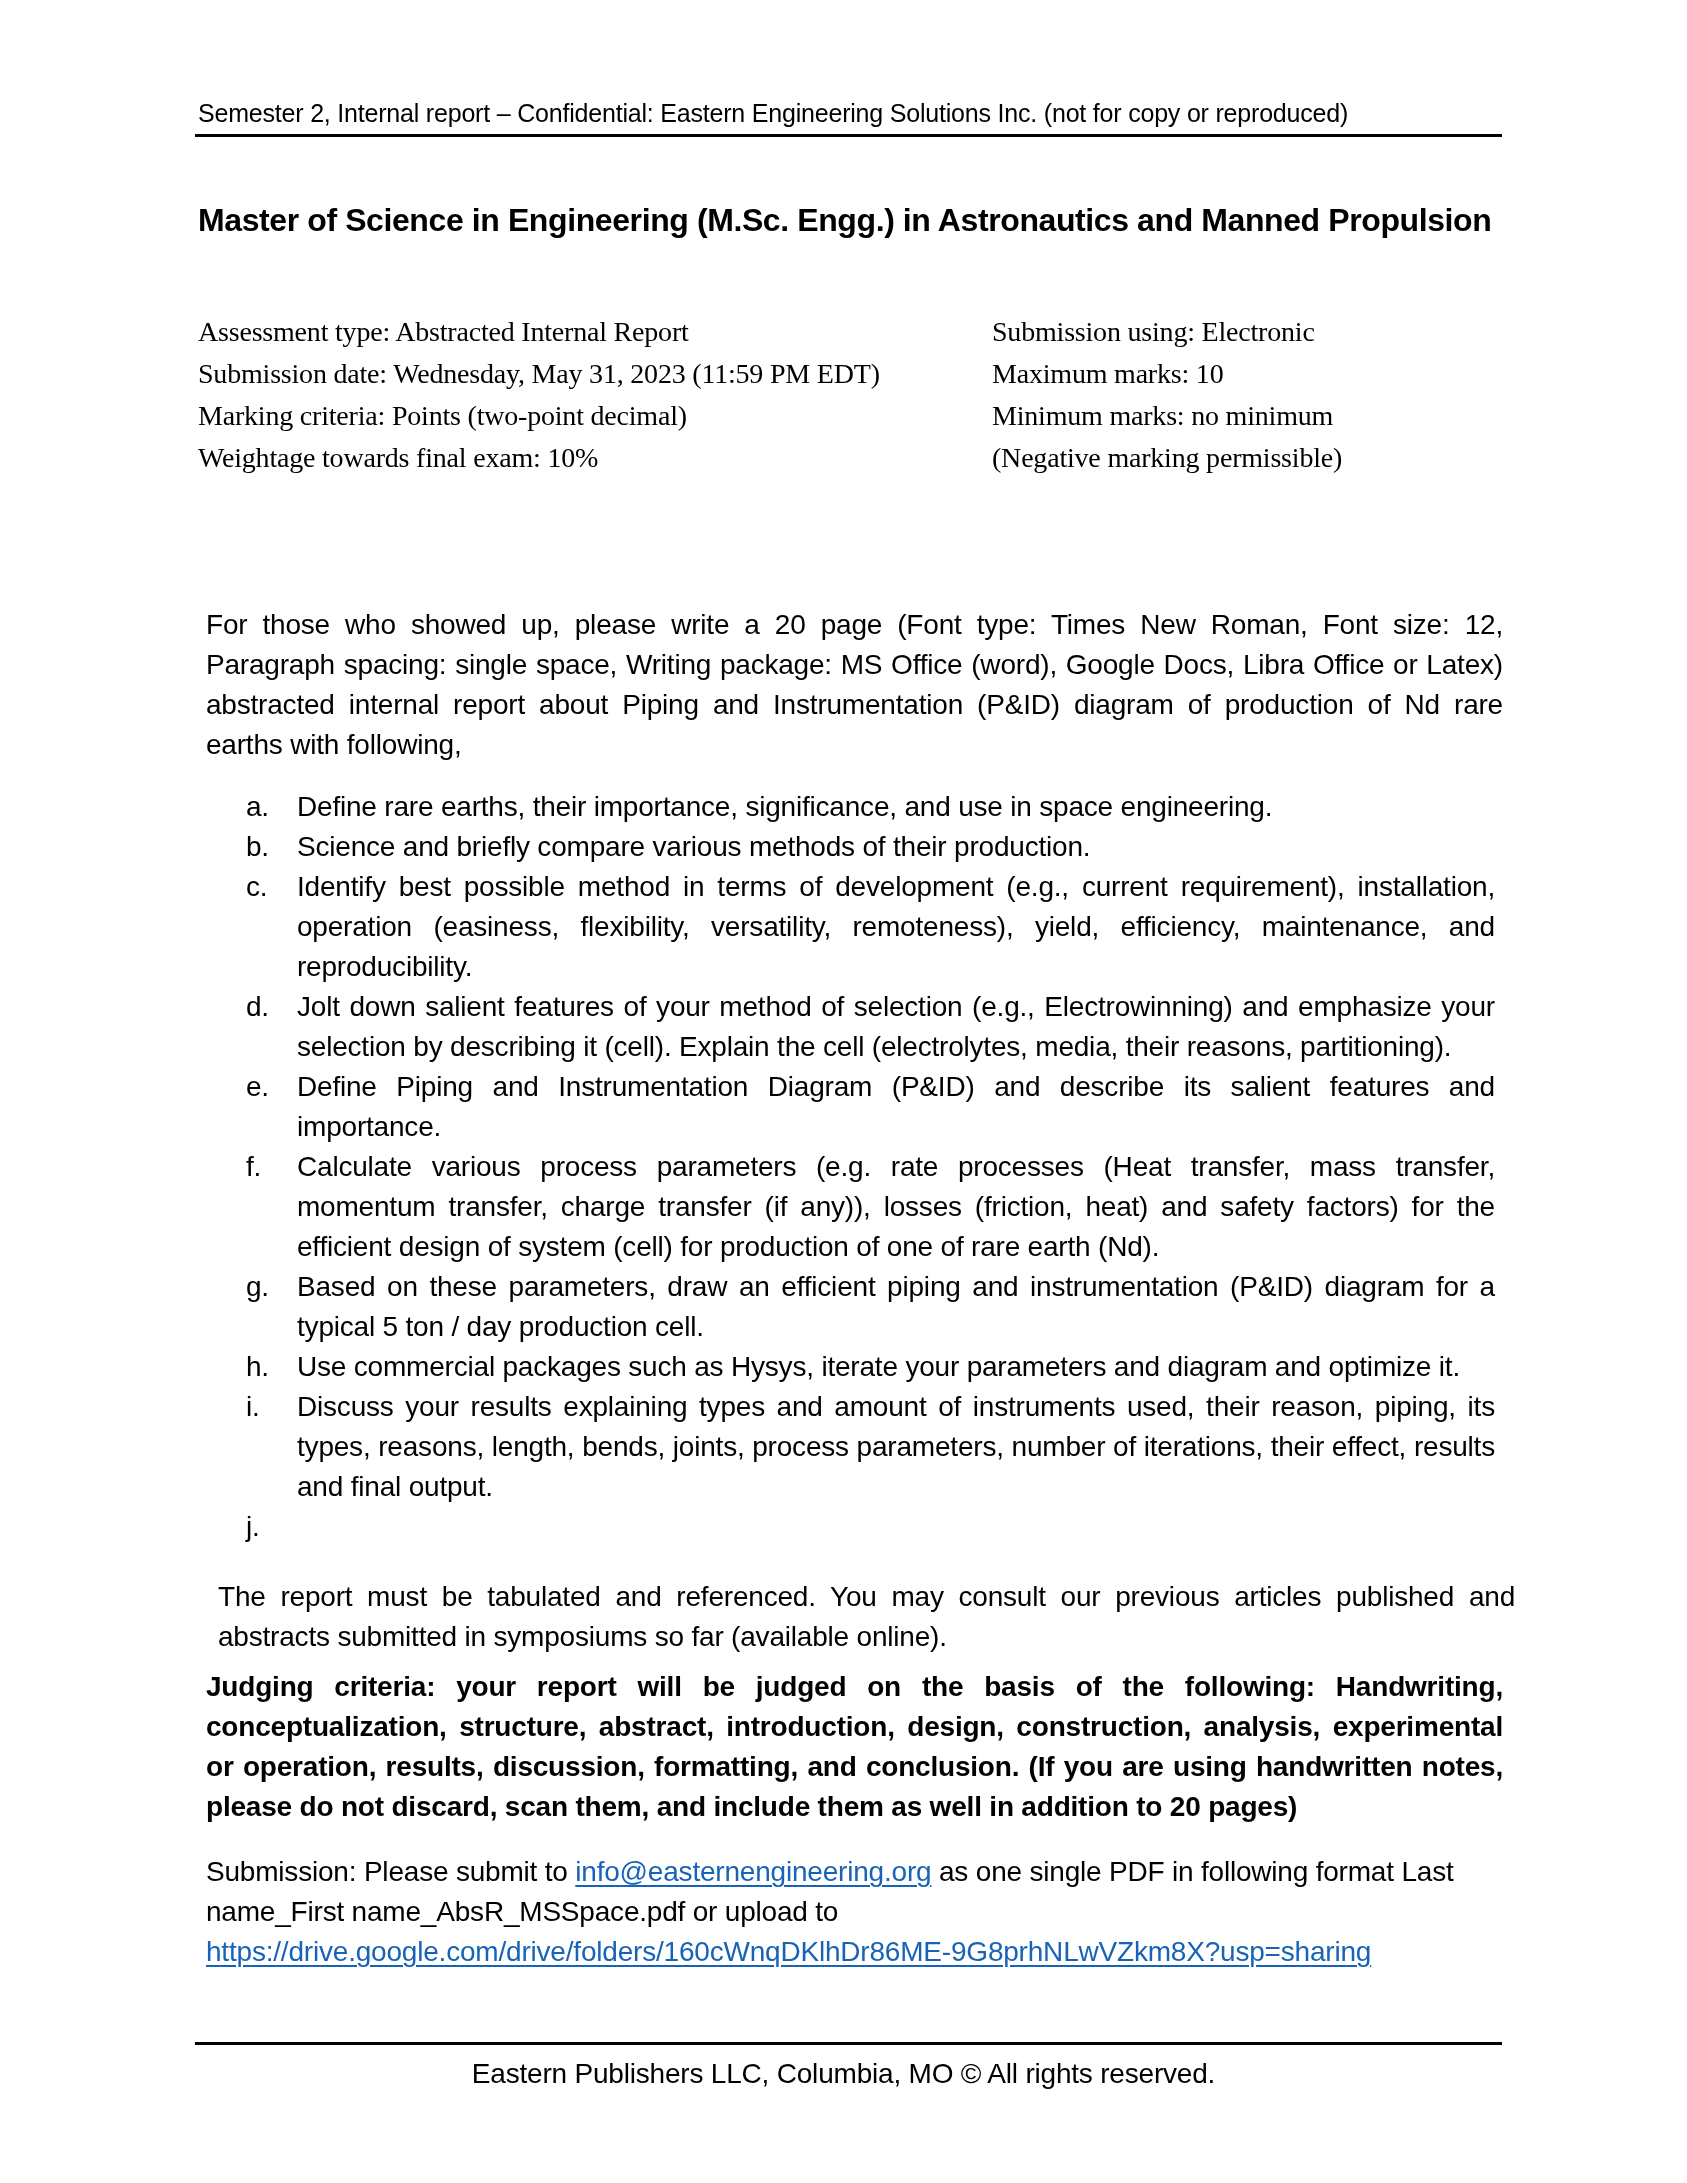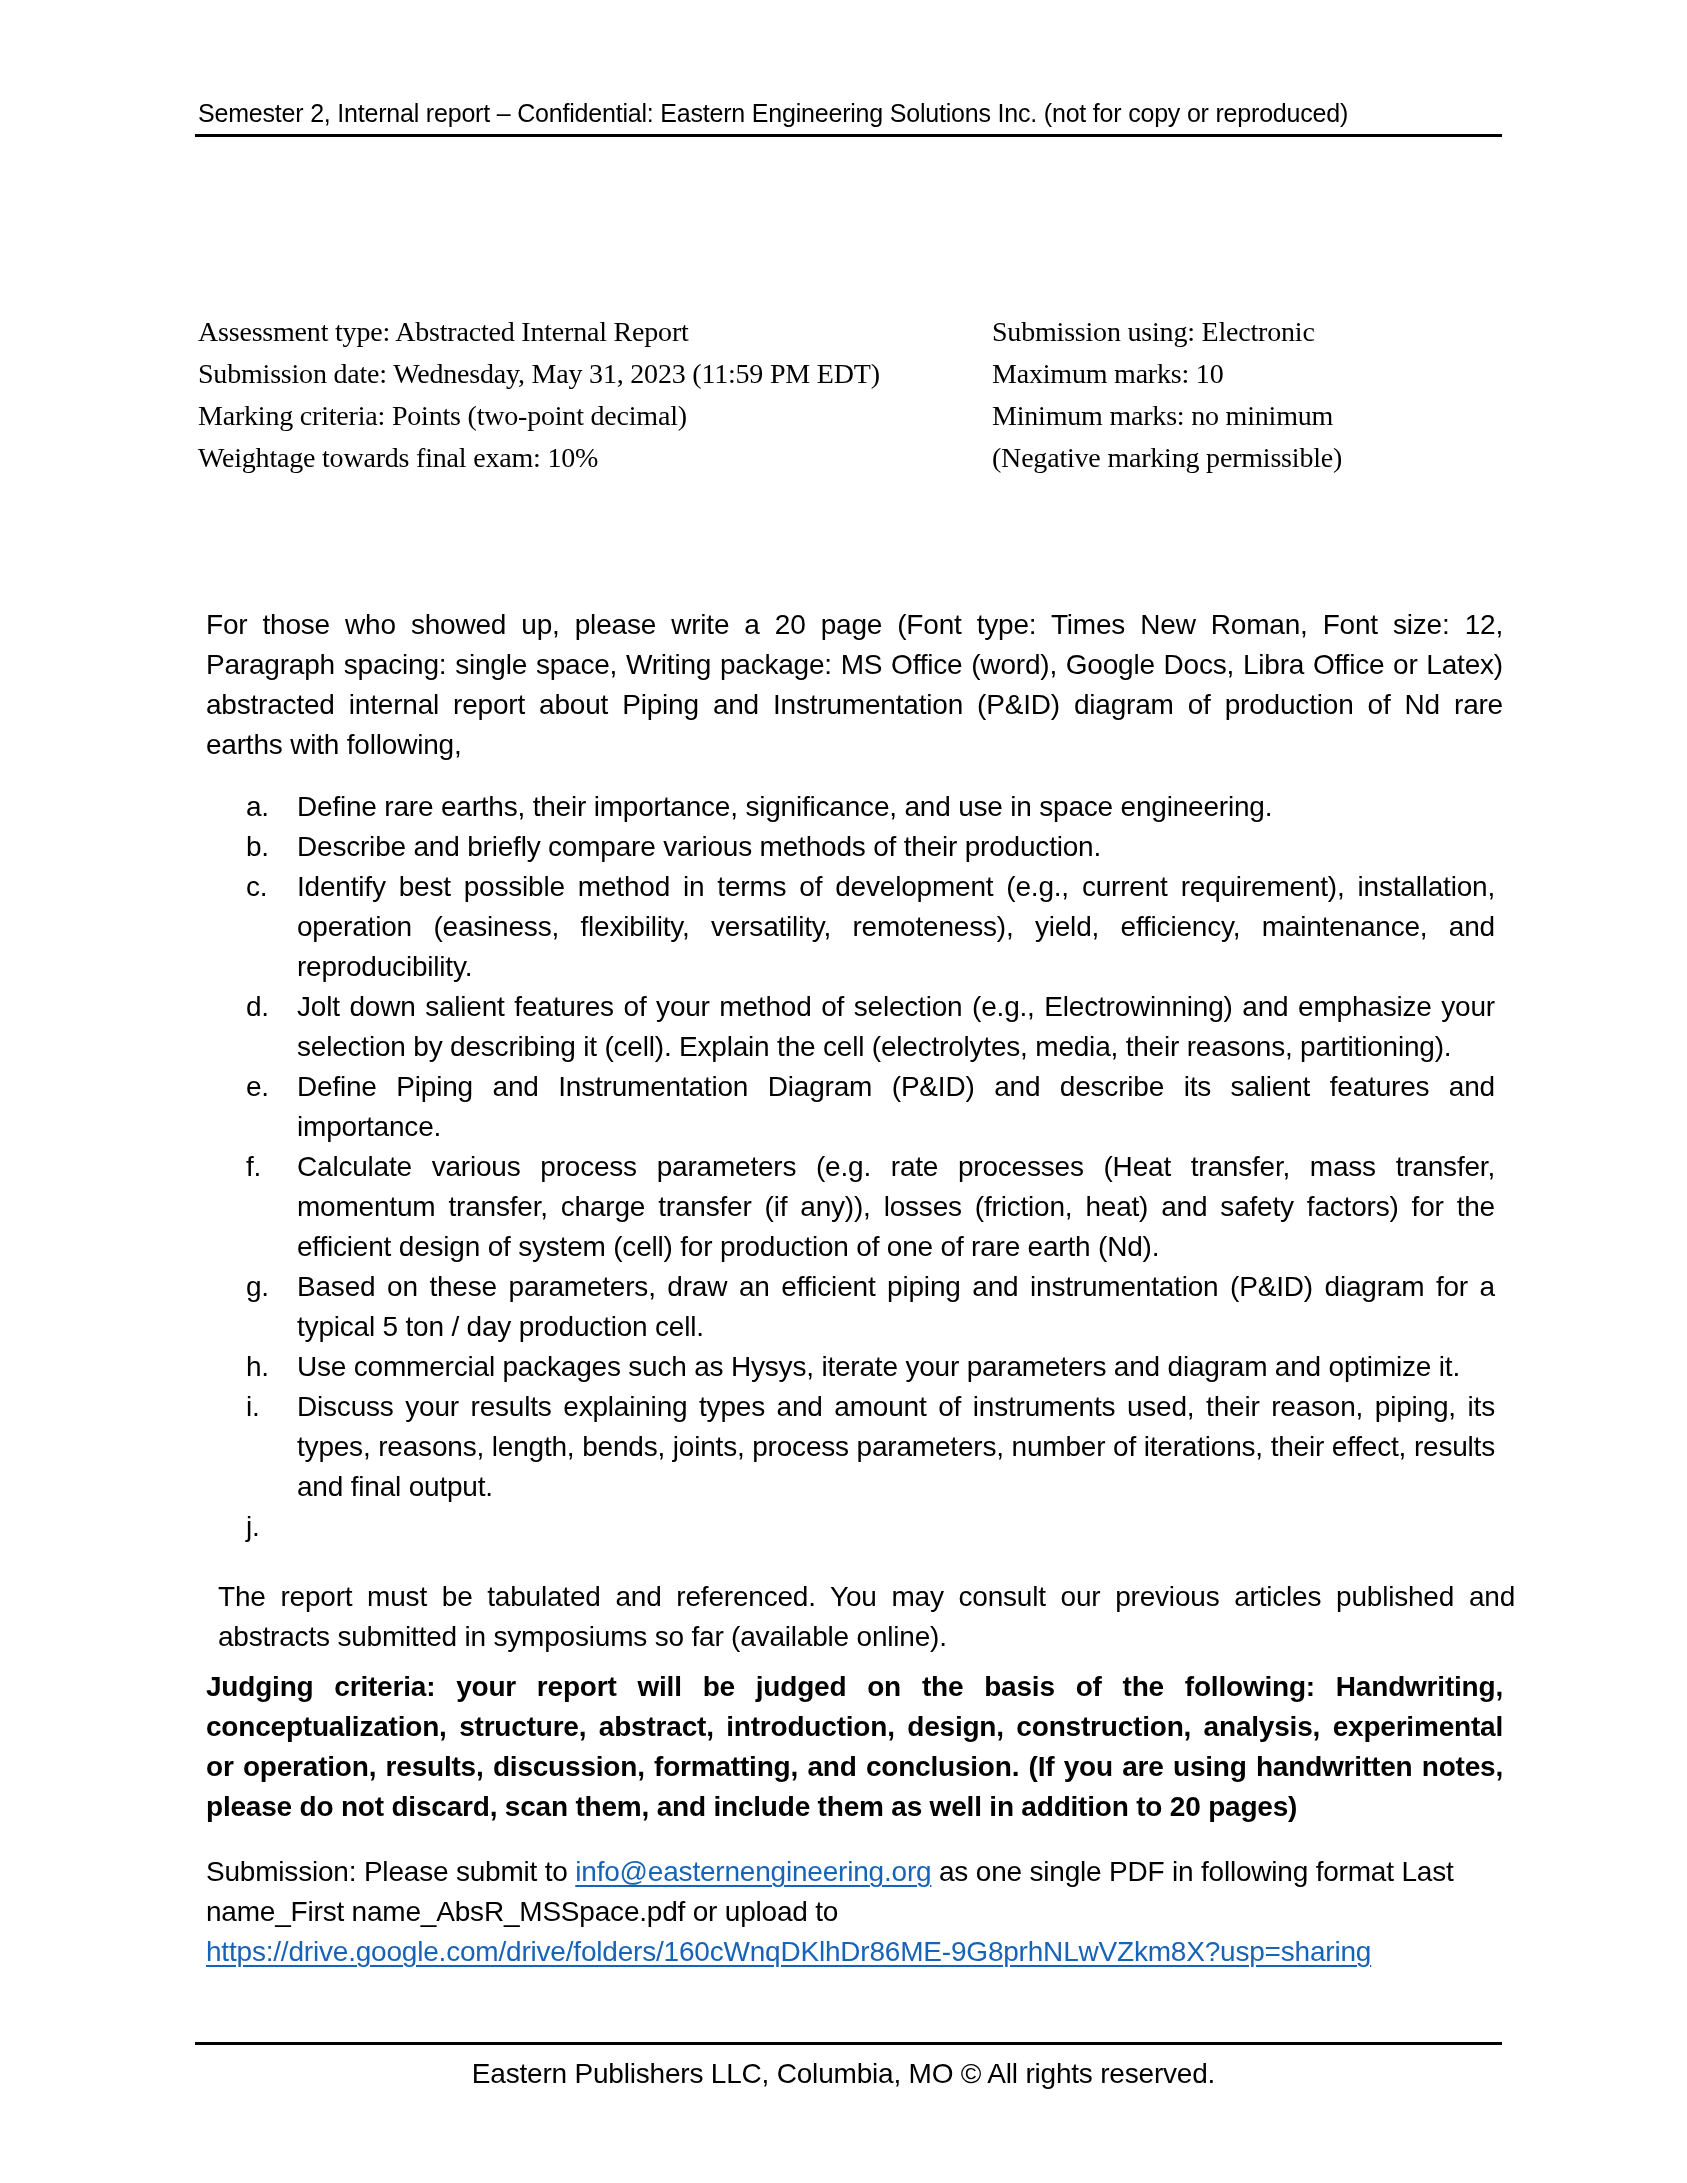--- a/index.html
+++ b/index.html
@@ -47,39 +47,40 @@
   }
 </style>
 </head>
 <body>
 
 <div class="page">
 
   <div class="header-text">Semester 2, Internal report – Confidential: Eastern Engineering Solutions Inc. (not for copy or reproduced)</div>
   <div class="header-rule"></div>
 
+  <div class="title">Master of Science in Engineering (M.Sc. Engg.) in Astronautics and Manned Propulsion</div>
 
   <div class="meta left">
     <div>Assessment type: Abstracted Internal Report</div>
     <div>Submission date: Wednesday, May 31, 2023 (11:59 PM EDT)</div>
     <div>Marking criteria: Points (two-point decimal)</div>
     <div>Weightage towards final exam: 10%</div>
   </div>
   <div class="meta right">
     <div>Submission using: Electronic</div>
     <div>Maximum marks: 10</div>
     <div>Minimum marks: no minimum</div>
     <div>(Negative marking permissible)</div>
   </div>
 
   <p class="body-block intro" style="margin:0">For those who showed up, please write a 20 page (Font type: Times New Roman, Font size: 12, Paragraph spacing: single space, Writing package: MS Office (word), Google Docs, Libra Office or Latex) abstracted internal report about Piping and Instrumentation (P&amp;ID) diagram of production of Nd rare earths with following,</p>
 
   <ol class="task-list">
     <li class="task-item"><span class="task-marker">a.</span><span>Define rare earths, their importance, significance, and use in space engineering.</span></li>
-    <li class="task-item"><span class="task-marker">b.</span><span>Describe and briefly compare various methods of their production.</span></li>
+    <li class="task-item"><span class="task-marker">b.</span><span>Science and briefly compare various methods of their production.</span></li>
     <li class="task-item"><span class="task-marker">c.</span><span>Identify best possible method in terms of development (e.g., current requirement), installation, operation (easiness, flexibility, versatility, remoteness), yield, efficiency, maintenance, and reproducibility.</span></li>
     <li class="task-item"><span class="task-marker">d.</span><span>Jolt down salient features of your method of selection (e.g., Electrowinning) and emphasize your selection by describing it (cell). Explain the cell (electrolytes, media, their reasons, partitioning).</span></li>
     <li class="task-item"><span class="task-marker">e.</span><span>Define Piping and Instrumentation Diagram (P&amp;ID) and describe its salient features and importance.</span></li>
     <li class="task-item"><span class="task-marker">f.</span><span>Calculate various process parameters (e.g. rate processes (Heat transfer, mass transfer, momentum transfer, charge transfer (if any)), losses (friction, heat) and safety factors) for the efficient design of system (cell) for production of one of rare earth (Nd).</span></li>
     <li class="task-item"><span class="task-marker">g.</span><span>Based on these parameters, draw an efficient piping and instrumentation (P&amp;ID) diagram for a typical 5 ton / day production cell.</span></li>
     <li class="task-item"><span class="task-marker">h.</span><span>Use commercial packages such as Hysys, iterate your parameters and diagram and optimize it.</span></li>
     <li class="task-item"><span class="task-marker">i.</span><span>Discuss your results explaining types and amount of instruments used, their reason, piping, its types, reasons, length, bends, joints, process parameters, number of iterations, their effect, results and final output.</span></li>
     <li class="task-item"><span class="task-marker">j.</span></li>
   </ol>
 

